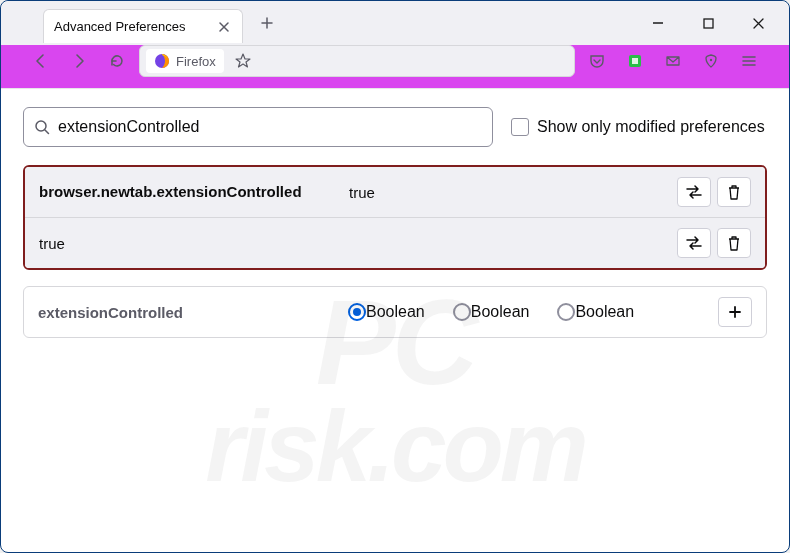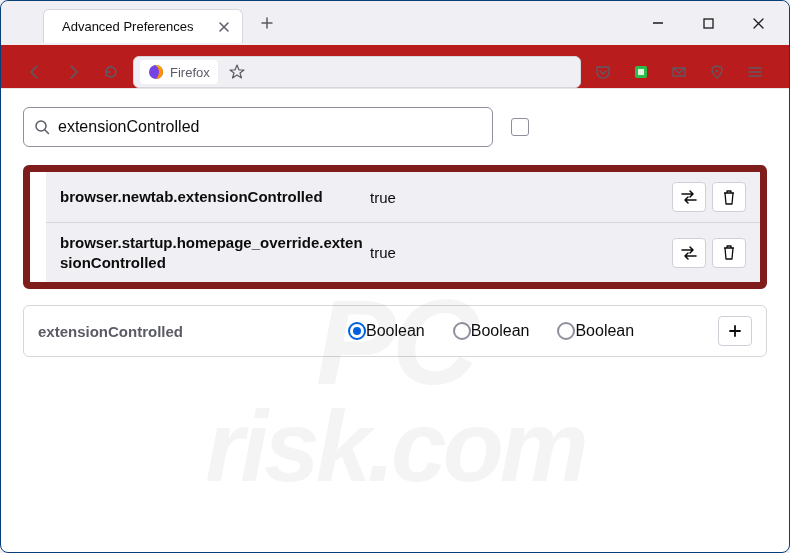--- a/index.html
+++ b/index.html
@@ -33,31 +33,31 @@
     height: 34px;
     background: #fff;
     border: 1px solid #d7d7db;
     border-bottom: none;
     border-radius: 6px 6px 0 0;
     display: flex;
     align-items: center;
     padding: 0 10px;
     min-width: 200px;
   }
-  .tab-label { font-size: 13px; color: #0c0c0d; flex: 1; margin-left: 8px; }
+  .tab-label { font-size: 13px; color: #0c0c0d; flex: 1; }
   .tab-close { width: 16px; height: 16px; display:flex;align-items:center;justify-content:center; color:#5b5b66; cursor:pointer;}
   .newtab-btn { width:28px;height:28px;display:flex;align-items:center;justify-content:center;margin-left:10px;color:#5b5b66;border-radius:4px;cursor:pointer;}
   .win-controls { margin-left:auto; display:flex; gap:8px; padding-right:10px;}
   .win-btn { width:42px;height:30px;display:flex;align-items:center;justify-content:center;color:#1b1b1b;cursor:pointer;}
   .toolbar {
     height: 44px;
-    background: #b91c1c;
+    background: #d946ef;
     display:flex;
-    align-items:flex-end;
-    padding: 0 18px;
+    align-items:flex-start;
+    padding: 0 24px;
     gap: 6px;
     border-bottom: 1px solid #e7e7e9;
   }
   .nav-btn { width:32px;height:32px;display:flex;align-items:center;justify-content:center;color:#5b5b66;border-radius:4px;cursor:pointer;}
   .urlbar {
     flex:1;
     height:32px;
     background:#f0f0f4;
     border:1px solid #d7d7db;
     border-radius:6px;
@@ -92,21 +92,21 @@
     background:#fff;
   }
   .search-box input {
     border:none;outline:none;font-size:16px;flex:1;color:#0c0c0d;background:transparent;
   }
   .checkbox-row {display:flex;align-items:center;gap:8px;font-size:16px;color:#0c0c0d;cursor:pointer;}
   .chk {
     width:18px;height:18px;border:1px solid #8f8f9d;border-radius:3px;background:#fff;
   }
   .results {
-    border:7px solid #7f1d1d;border-radius:6px;overflow:hidden;margin-bottom:16px;padding-left:16px;
+    border:2px solid #7f1d1d;border-radius:6px;overflow:hidden;margin-bottom:16px;
   }
   .result-row {
     display:flex;align-items:center;padding:10px 14px;min-height:46px;
     background:#f0f0f4;
   }
   .result-row + .result-row { border-top:1px solid #d7d7db; }
   .pref-name {font-size:15px;font-weight:700;color:#0c0c0d;width:310px;word-break:break-all;line-height:1.3;}
   .pref-value {font-size:15px;font-weight:400;color:#0c0c0d;flex:1;}
   .row-actions {display:flex;gap:6px;}
   .action-btn {
@@ -235,20 +235,21 @@
     <div class="search-row">
       <div class="search-box">
         <svg width="16" height="16" viewBox="0 0 16 16">
             <circle cx="7" cy="7" r="5" stroke="#5b5b66" stroke-width="1.5" fill="none"></circle>
             <path d="M11 11 L14.5 14.5" stroke="#5b5b66" stroke-width="1.5" stroke-linecap="round"></path>
           </svg>
         <input type="text" value="extensionControlled" style="">
       </div>
       <label class="checkbox-row">
         <span class="chk"></span>
+        <span>Show only modified preferences</span>
       </label>
     </div>
 
     <div class="results">
       <div class="result-row">
         <div class="pref-name">browser.newtab.extensionControlled</div>
         <div class="pref-value">true</div>
         <div class="row-actions">
           <div class="action-btn">
             <svg width="18" height="14" viewBox="0 0 18 14">
@@ -257,21 +258,20 @@
               </svg>
           </div>
           <div class="action-btn">
             <svg width="14" height="15" viewBox="0 0 14 15">
                 <path d="M2 3 H12 M5 3 V1 H9 V3 M3 3 L4 14 H10 L11 3" stroke="currentColor" stroke-width="1.3" fill="none" stroke-linejoin="round"></path>
               </svg>
           </div>
         </div>
       </div>
       <div class="result-row">
-        <div class="pref-name">browser.startup.homepage_override.extensionControlled</div>
         <div class="pref-value">true</div>
         <div class="row-actions">
           <div class="action-btn">
             <svg width="18" height="14" viewBox="0 0 18 14">
                 <path d="M2 4 H13 M13 4 L10 1 M13 4 L10 7" stroke="currentColor" stroke-width="1.5" fill="none" stroke-linecap="round" stroke-linejoin="round"></path>
                 <path d="M16 10 H5 M5 10 L8 7 M5 10 L8 13" stroke="currentColor" stroke-width="1.5" fill="none" stroke-linecap="round" stroke-linejoin="round"></path>
               </svg>
           </div>
           <div class="action-btn">
             <svg width="14" height="15" viewBox="0 0 14 15">

